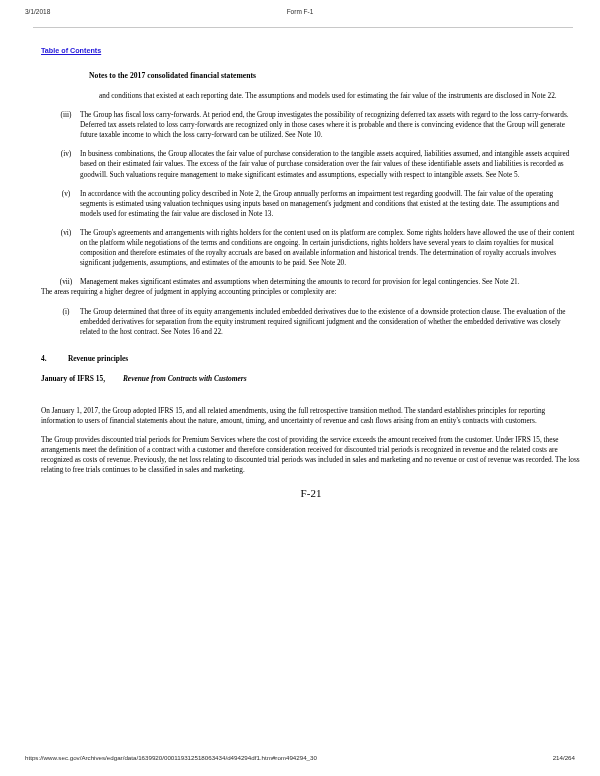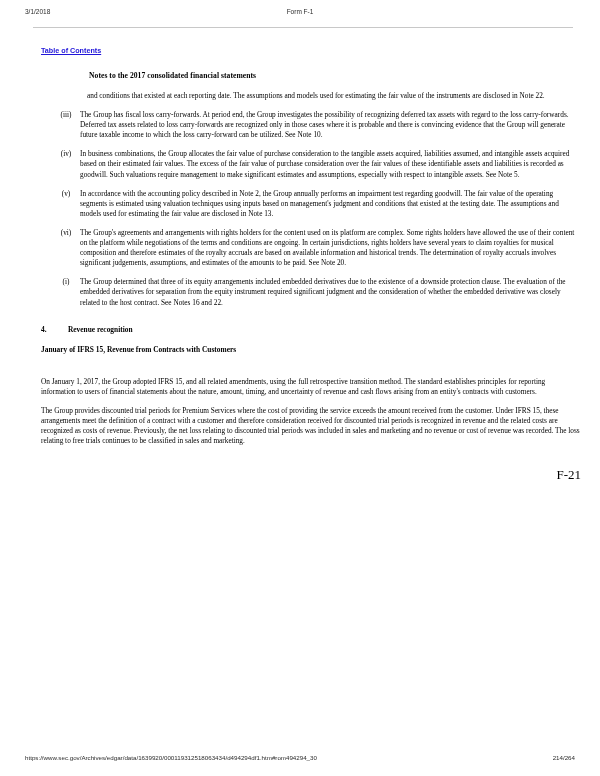--- a/index.html
+++ b/index.html
@@ -95,21 +95,21 @@
     line-height: 10.1px;
     margin: 0;
     text-align: left;
   }
   p.para + p.para {
     margin-top: 9px;
   }
 
   
   p.para-indent {
-    margin-left: 46px;
+    margin-left: 58px;
   }
 
   
   ul.roman-list {
     list-style: none;
     margin: 9px 0 0 0;
     padding: 0;
   }
   ul.roman-list li {
     position: relative;
@@ -149,26 +149,28 @@
     top: 0;
   }
 
   .sub-head {
     margin-top: 10px;
     font-size: 7.4px;
     font-weight: bold;
     line-height: 10.5px;
   }
   .sub-head .ital {
+    font-style: italic;
+    margin-left: 16px;
   }
 
   .page-marker {
-    margin-top: 21px;
-    text-align: right;
-    font-size: 13px;
+    margin-top: 12px;
+    text-align: center;
+    font-size: 11px;
   }
 
   
   .print-footer {
     position: absolute;
     bottom: 10px;
     left: 0;
     width: 600px;
     height: 12px;
     font-family: "Liberation Sans", sans-serif;
@@ -221,33 +223,38 @@
           <span>In business combinations, the Group allocates the fair value of purchase consideration to the tangible assets acquired, liabilities assumed, and intangible assets acquired based on their estimated fair values. The excess of the fair value of purchase consideration over the fair values of these identifiable assets and liabilities is recorded as goodwill. Such valuations require management to make significant estimates and assumptions, especially with respect to intangible assets. See Note 5.</span>
         </li>
         <li>
           <span class="marker">(v)</span>
           <span>In accordance with the accounting policy described in Note 2, the Group annually performs an impairment test regarding goodwill. The fair value of the operating segments is estimated using valuation techniques using inputs based on management's judgment and conditions that existed at the testing date. The assumptions and models used for estimating the fair value are disclosed in Note 13.</span>
         </li>
         <li>
           <span class="marker">(vi)</span>
           <span>The Group's agreements and arrangements with rights holders for the content used on its platform are complex. Some rights holders have allowed the use of their content on the platform while negotiations of the terms and conditions are ongoing. In certain jurisdictions, rights holders have several years to claim royalties for musical composition and therefore estimates of the royalty accruals are based on available information and historical trends. The determination of royalty accruals involves significant judgements, assumptions, and estimates of the amounts to be paid. See Note 20.</span>
         </li>
+        <li>
+          <span class="marker">(vii)</span>
+          <span>Management makes significant estimates and assumptions when determining the amounts to record for provision for legal contingencies. See Note 21.</span>
+        </li>
       </ul>
 
+      <p class="para lead-in">The areas requiring a higher degree of judgment in applying accounting principles or complexity are:</p>
 
       <ul class="roman-list">
         <li>
           <span class="marker">(i)</span>
           <span>The Group determined that three of its equity arrangements included embedded derivatives due to the existence of a downside protection clause. The evaluation of the embedded derivatives for separation from the equity instrument required significant judgment and the consideration of whether the embedded derivative was closely related to the host contract. See Notes 16 and 22.</span>
         </li>
       </ul>
 
       <div class="section-head">
         <span class="sec-num">4.</span>
-        <span>Revenue recognition</span>
+        <span>Revenue principles</span>
       </div>
 
       <div class="sub-head">
         <span>January of IFRS 15,</span>
         <span class="ital">Revenue from Contracts with Customers</span>
       </div>
 
       <p class="para" style="margin-top:21px">On January 1, 2017, the Group adopted IFRS 15, and all related amendments, using the full retrospective transition method. The standard establishes principles for reporting information to users of financial statements about the nature, amount, timing, and uncertainty of revenue and cash flows arising from an entity's contracts with customers.</p>
       <p class="para">The Group provides discounted trial periods for Premium Services where the cost of providing the service exceeds the amount received from the customer. Under IFRS 15, these arrangements meet the definition of a contract with a customer and therefore consideration received for discounted trial periods is recognized in revenue and the related costs are recognized as costs of revenue. Previously, the net loss relating to discounted trial periods was included in sales and marketing and no revenue or cost of revenue was recorded. The loss relating to free trials continues to be classified in sales and marketing.</p>
 

